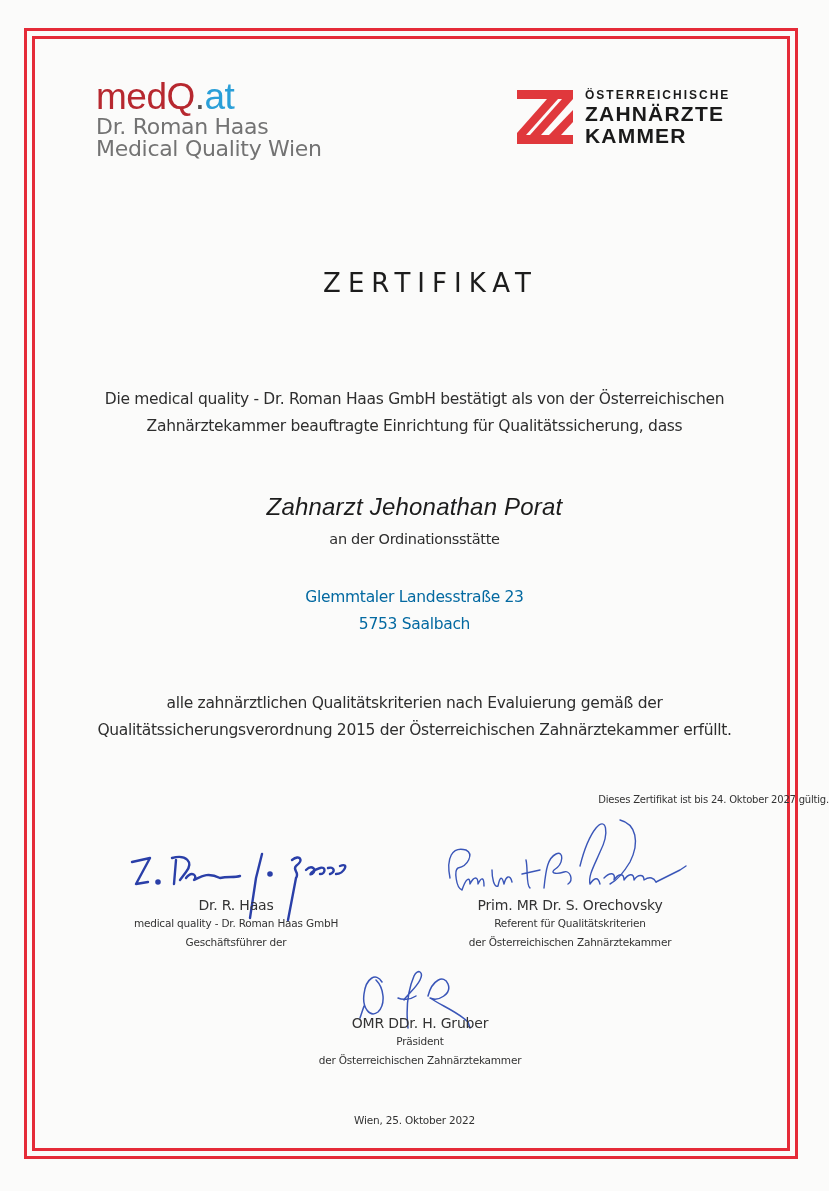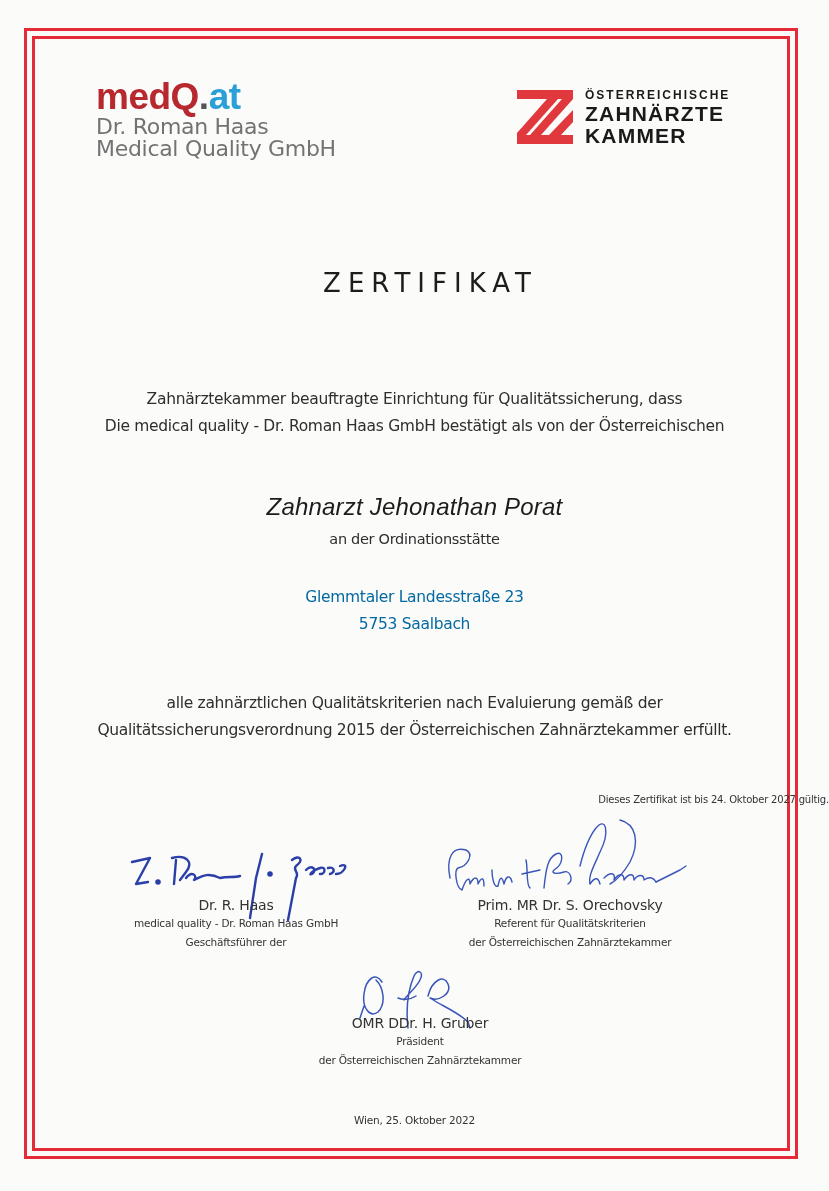--- a/index.html
+++ b/index.html
@@ -17,21 +17,21 @@
   }
   .frame-inner {
     position: absolute; left: 32px; top: 36px; width: 758px; height: 1115px;
     border: 3px solid #e52b38; box-sizing: border-box;
   }
   .abs { position: absolute; }
   .center { left: 0; width: 829px; text-align: center; }
 
   
   .medq { left: 96px; top: 78px; }
-  .medq-brand { font-family: "Liberation Sans", sans-serif; font-weight: bold; font-size: 37px; line-height: 38px; letter-spacing: -0.5px; }
+  .medq-brand { font-family: "Liberation Sans", sans-serif; font-weight: normal; font-size: 37px; line-height: 38px; letter-spacing: -0.5px; }
   .medq-red { color: #b7282f; }
   .medq-dot { color: #555; }
   .medq-blue { color: #2a9fd8; }
   .medq-line { font-size: 22px; color: #737373; line-height: 22px; letter-spacing: -0.3px; }
 
   
   .zak { left: 517px; top: 88px; width: 240px; height: 62px; }
   .zak-mark { position: absolute; left: 0; top: 2px; width: 56px; height: 54px; }
   .zak-text { position: absolute; left: 68px; top: 0; font-family: "Liberation Sans", sans-serif; color: #1a1a1a; }
   .zak-small { font-size: 12px; font-weight: bold; letter-spacing: 2px; line-height: 15px; }
@@ -60,21 +60,21 @@
 </style>
 </head>
 <body>
 
 <div class="frame-outer"></div>
 <div class="frame-inner"></div>
 
 <div class="abs medq">
   <div class="medq-brand"><span class="medq-red">medQ</span><span class="medq-dot">.</span><span class="medq-blue">at</span></div>
   <div class="medq-line">Dr. Roman Haas</div>
-  <div class="medq-line">Medical Quality GmbH</div>
+  <div class="medq-line">Medical Quality Wien</div>
 </div>
 
 <div class="abs zak">
   <svg class="zak-mark" viewBox="0 0 56 54">
     <g fill="#e0383c">
       <rect x="0" y="0" width="56" height="9"></rect>
       <polygon points="45,9 56,9 24,45 13,45"></polygon>
       <polygon points="30,9 41,9 9,45 0,45 0,43"></polygon>
       <rect x="0" y="45" width="56" height="9"></rect>
       <polygon points="56,20 56,32 44,45 32,45"></polygon>
@@ -83,22 +83,22 @@
   <div class="zak-text">
     <div class="zak-small">ÖSTERREICHISCHE</div>
     <div class="zak-big">ZAHNÄRZTE</div>
     <div class="zak-big">KAMMER</div>
   </div>
 </div>
 
 <div class="abs center title">ZERTIFIKAT</div>
 
 <div class="abs center body-text p1">
+  <div>Die medical quality - Dr. Roman Haas GmbH bestätigt als von der Österreichischen</div>
   <div>Zahnärztekammer beauftragte Einrichtung für Qualitätssicherung, dass</div>
-  <div>Die medical quality - Dr. Roman Haas GmbH bestätigt als von der Österreichischen</div>
 </div>
 
 <div class="abs center name">Zahnarzt Jehonathan Porat</div>
 <div class="abs center ord">an der Ordinationsstätte</div>
 
 <div class="abs center addr">
   <div>Glemmtaler Landesstraße 23</div>
   <div>5753 Saalbach</div>
 </div>
 

